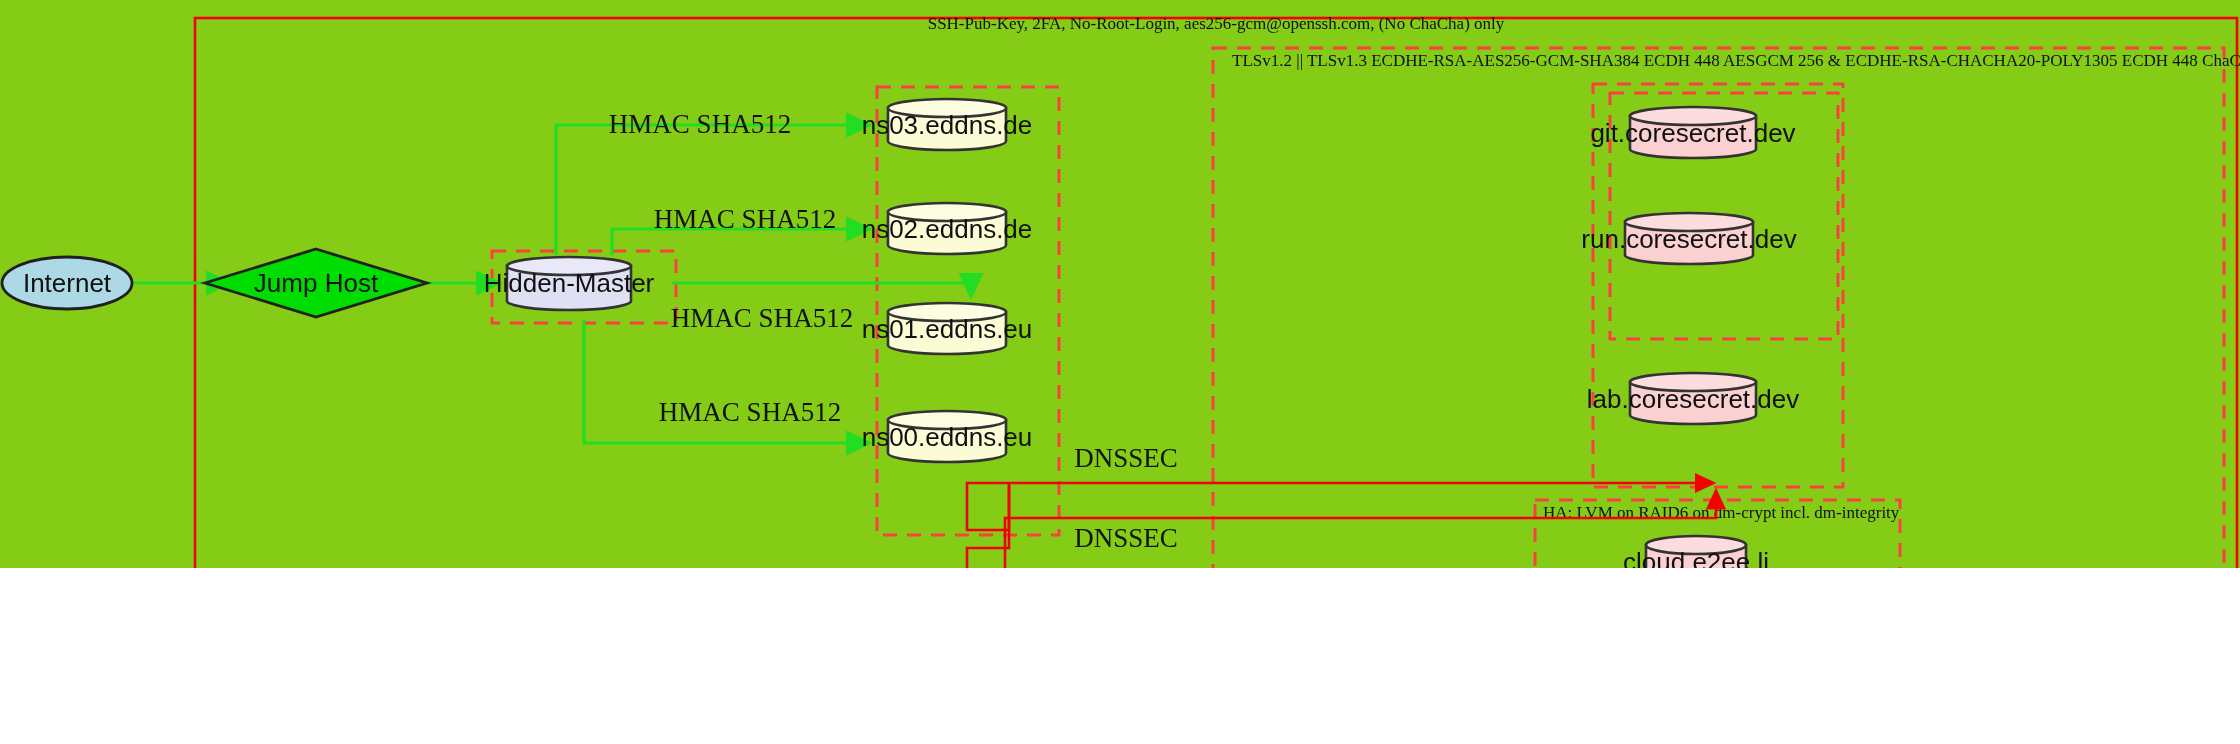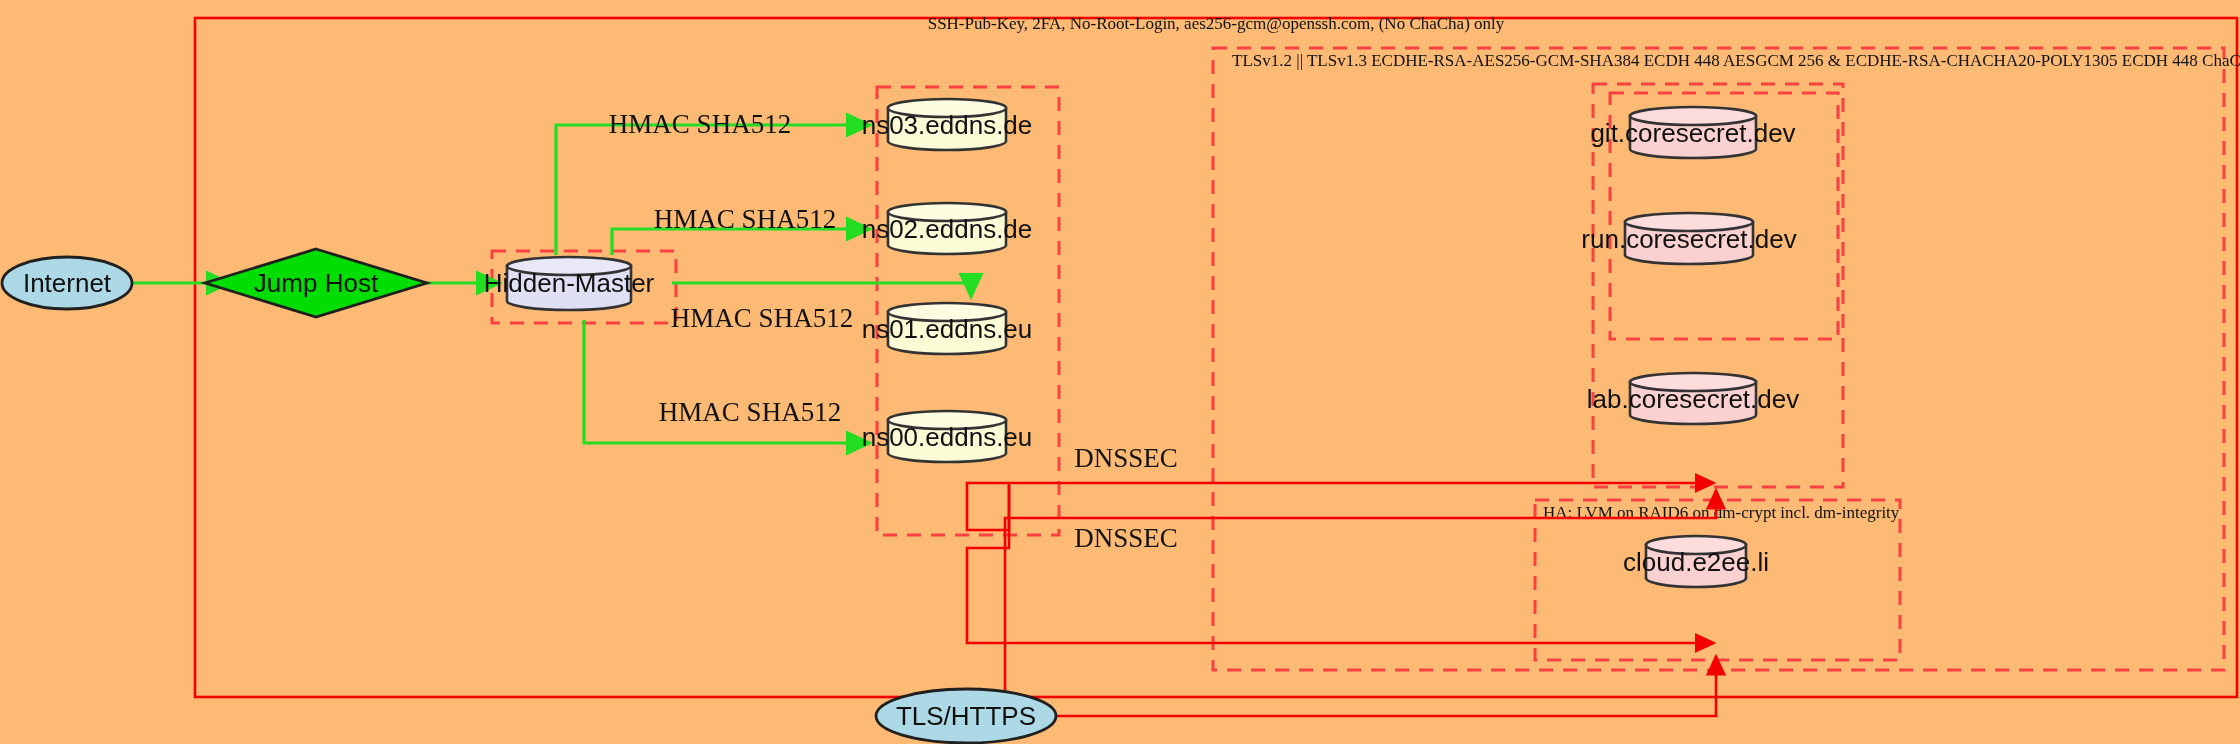--- a/index.html
+++ b/index.html
@@ -3,22 +3,22 @@
 <meta charset="utf-8">
 <style>
   html, body {
     margin: 0;
     padding: 0;
     background: #ffffff;
   }
   #canvas {
     position: relative;
     width: 2240px;
-    height: 744px;
-    background: #fdba74;
+    height: 568px;
+    background: #84cc16;
     font-family: "Liberation Sans", sans-serif;
     overflow: hidden;
   }
   svg#diagram {
     position: absolute;
     left: 0;
     top: 0;
     width: 2240px;
     height: 744px;
   }

